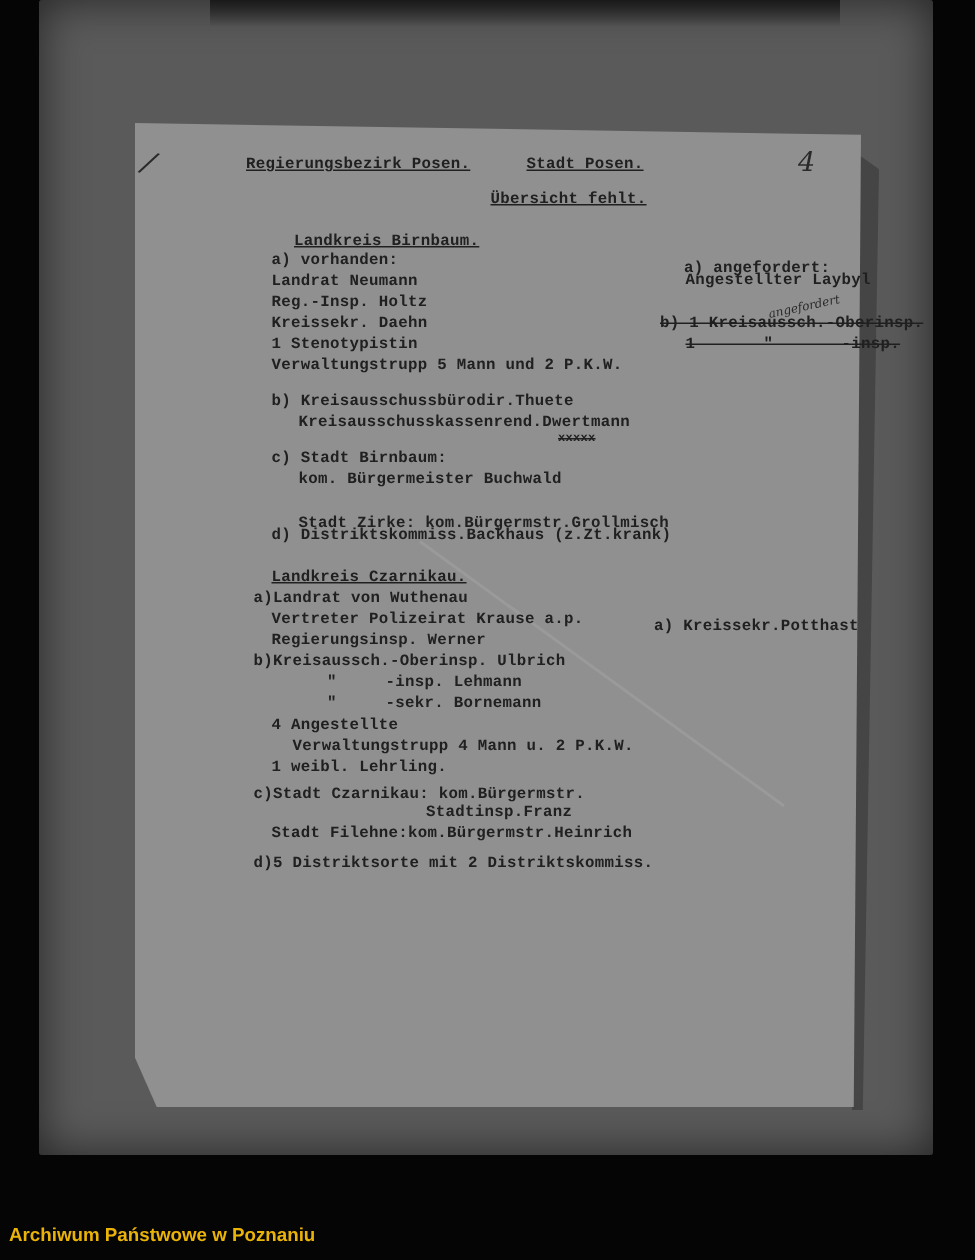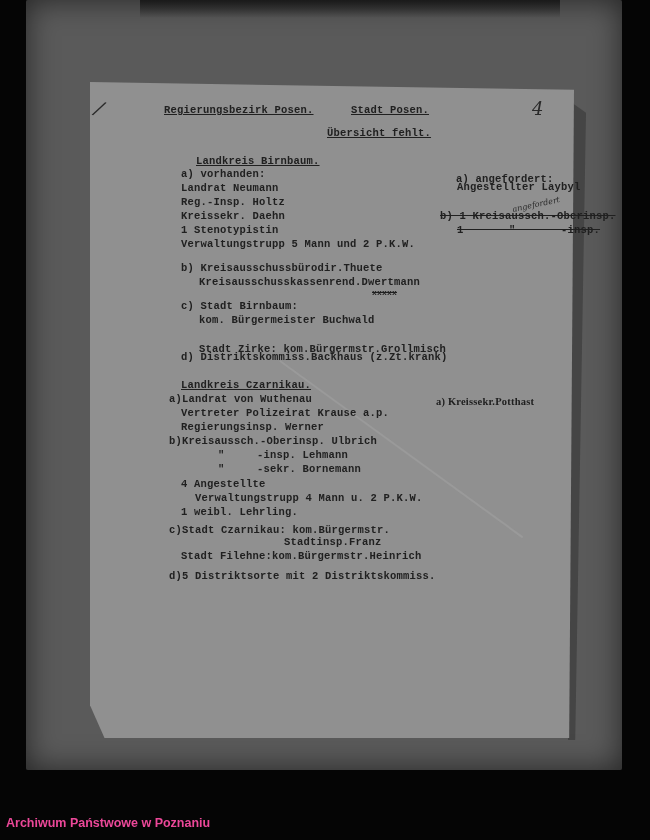--- a/index.html
+++ b/index.html
@@ -9,21 +9,21 @@
   .board-top-shadow { position:absolute; left:140px; top:0; width:420px; height:18px; background:linear-gradient(#1a1a1a, rgba(40,40,40,0)); }
   .paper { position:absolute; left:90px; top:82px; width:484px; height:656px; background:#909090;
     clip-path: polygon(0 0, 100% 1.2%, 99% 100%, 3% 100%, 0 95%); }
   .paper-shadow { position:absolute; left:568px; top:100px; width:18px; height:640px; background:#3c3c3c; opacity:.7;
     clip-path: polygon(0 0, 100% 2%, 40% 100%, 0 100%); }
   .crease { position:absolute; left:280px; top:360px; width:300px; height:2px; background:rgba(200,200,200,0.18); transform:rotate(36deg); transform-origin:left; }
   .txt { position:absolute; font-size:10.5px; color:#202020; white-space:pre; letter-spacing:0.2px; font-weight:bold;padding-left:44px; }
   .u { text-decoration:underline; }
   .strike { text-decoration:line-through; }
   .hand { position:absolute; font-family:"DejaVu Serif", serif; color:#2a2a2a; font-style:italic; }
-  .footer { position:absolute; left:6px; top:816px; color:#ec4899; font-family:"Liberation Sans", sans-serif; font-weight:bold; font-size:12.5px; }
+  .footer { position:absolute; left:6px; top:816px; color:#eab308; font-family:"Liberation Sans", sans-serif; font-weight:bold; font-size:12.5px; }
 </style>
 </head>
 <body>
 
 <div class="board"></div>
 <div class="board-top-shadow"></div>
 <div class="paper-shadow"></div>
 <div class="paper"></div>
 <div class="crease"></div>
 
@@ -63,15 +63,15 @@
 <div class="txt" style="left:125px;top:435px;">b)Kreisaussch.-Oberinsp. Ulbrich</div>
 <div class="txt" style="left:174px;top:449px;">"     -insp. Lehmann</div>
 <div class="txt" style="left:174px;top:463px;">"     -sekr. Bornemann</div>
 <div class="txt" style="left:137px;top:478px;">4 Angestellte</div>
 <div class="txt" style="left:151px;top:492px;font-family:Liberation Mono, monospace;">Verwaltungstrupp 4 Mann u. 2 P.K.W.</div>
 <div class="txt" style="left:137px;top:506px;">1 weibl. Lehrling.</div>
 <div class="txt" style="left:125px;top:524px;">c)Stadt Czarnikau: kom.Bürgermstr.</div>
 <div class="txt" style="left:240px;top:536px;">Stadtinsp.Franz</div>
 <div class="txt" style="left:137px;top:550px;">Stadt Filehne:kom.Bürgermstr.Heinrich</div>
 <div class="txt" style="left:125px;top:570px;">d)5 Distriktsorte mit 2 Distriktskommiss.</div>
-<div class="txt" style="left:392px;top:396px;font-family:Liberation Serif, serif;">a) Kreissekr.Potthast</div>
+<div class="txt" style="left:392px;top:412px;">a) Kreissekr.Potthast</div>
 
 <div class="footer">Archiwum Państwowe w Poznaniu</div>
 
 </body></html>

